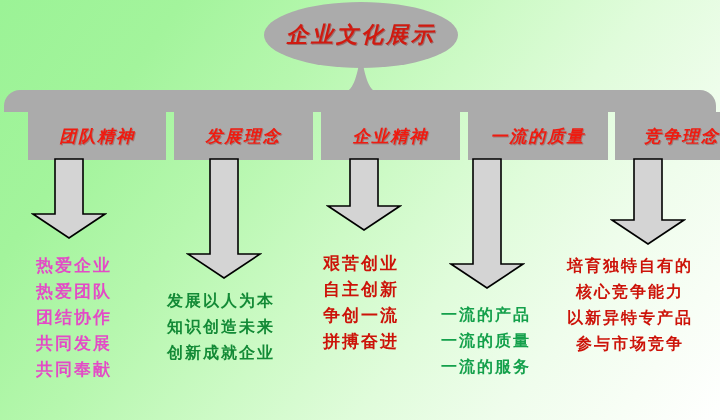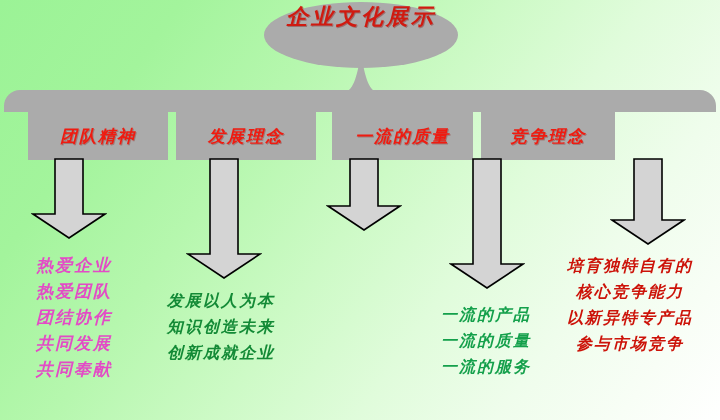--- a/index.html
+++ b/index.html
@@ -28,21 +28,21 @@
   
   .title-ellipse {
     position: absolute;
     left: 264px;
     top: 2px;
     width: 194px;
     height: 66px;
     background: #ababab;
     border-radius: 50%;
     display: flex;
-    align-items: flex-start;
+    align-items: center;
     justify-content: center;
     z-index: 3;
   }
   .title-text {
     color: #d01a10;
     font-size: 22px;
     font-weight: bold;
     letter-spacing: 3px;
     font-family: "DejaVu Serif", "Liberation Serif", serif;
     font-style: italic;
@@ -111,21 +111,20 @@
     position: absolute;
     z-index: 2;
   }
 
   
   .col {
     position: absolute;
     z-index: 2;
     text-align: center;
     font-family: "DejaVu Serif", "Liberation Serif", serif;
-    font-style: italic;
     font-weight: bold;
     font-size: 17px;
     line-height: 26px;
     letter-spacing: 2px;
     white-space: nowrap;
   }
   .col .line { display: block; }
 </style>
 </head>
 <body>
@@ -144,20 +143,23 @@
 
   <div class="box-row">
     <div class="head-box" style="width:140px">
       <span class="head-label">团队精神</span>
     </div>
     <div class="head-gap"></div>
     <div class="head-box" style="width:140px">
       <span class="head-label">发展理念</span>
     </div>
     <div class="head-gap"></div>
+    <div class="head-box" style="width:141px">
+      <span class="head-label">企业精神</span>
+    </div>
     <div class="head-gap"></div>
     <div class="head-box" style="width:141px">
       <span class="head-label">一流的质量</span>
     </div>
     <div class="head-gap"></div>
     <div class="head-box" style="width:134px">
       <span class="head-label">竞争理念</span>
     </div>
   </div>
 
@@ -188,20 +190,26 @@
     <span class="line">共同发展</span>
     <span class="line">共同奉献</span>
   </div>
 
   <div class="col" style="left:145px; top:288px; width:152px; color:#138a36; font-size:16px;">
     <span class="line">发展以人为本</span>
     <span class="line">知识创造未来</span>
     <span class="line">创新成就企业</span>
   </div>
 
+  <div class="col" style="left:297px; top:250px; width:128px; color:#cc1309;">
+    <span class="line">艰苦创业</span>
+    <span class="line">自主创新</span>
+    <span class="line">争创一流</span>
+    <span class="line">拼搏奋进</span>
+  </div>
 
   <div class="col" style="left:424px; top:302px; width:124px; color:#14a04b; font-size:16px;">
     <span class="line">一流的产品</span>
     <span class="line">一流的质量</span>
     <span class="line">一流的服务</span>
   </div>
 
   <div class="col" style="left:542px; top:253px; width:176px; color:#cc1309; font-size:16px;">
     <span class="line">培育独特自有的</span>
     <span class="line">核心竞争能力</span>

